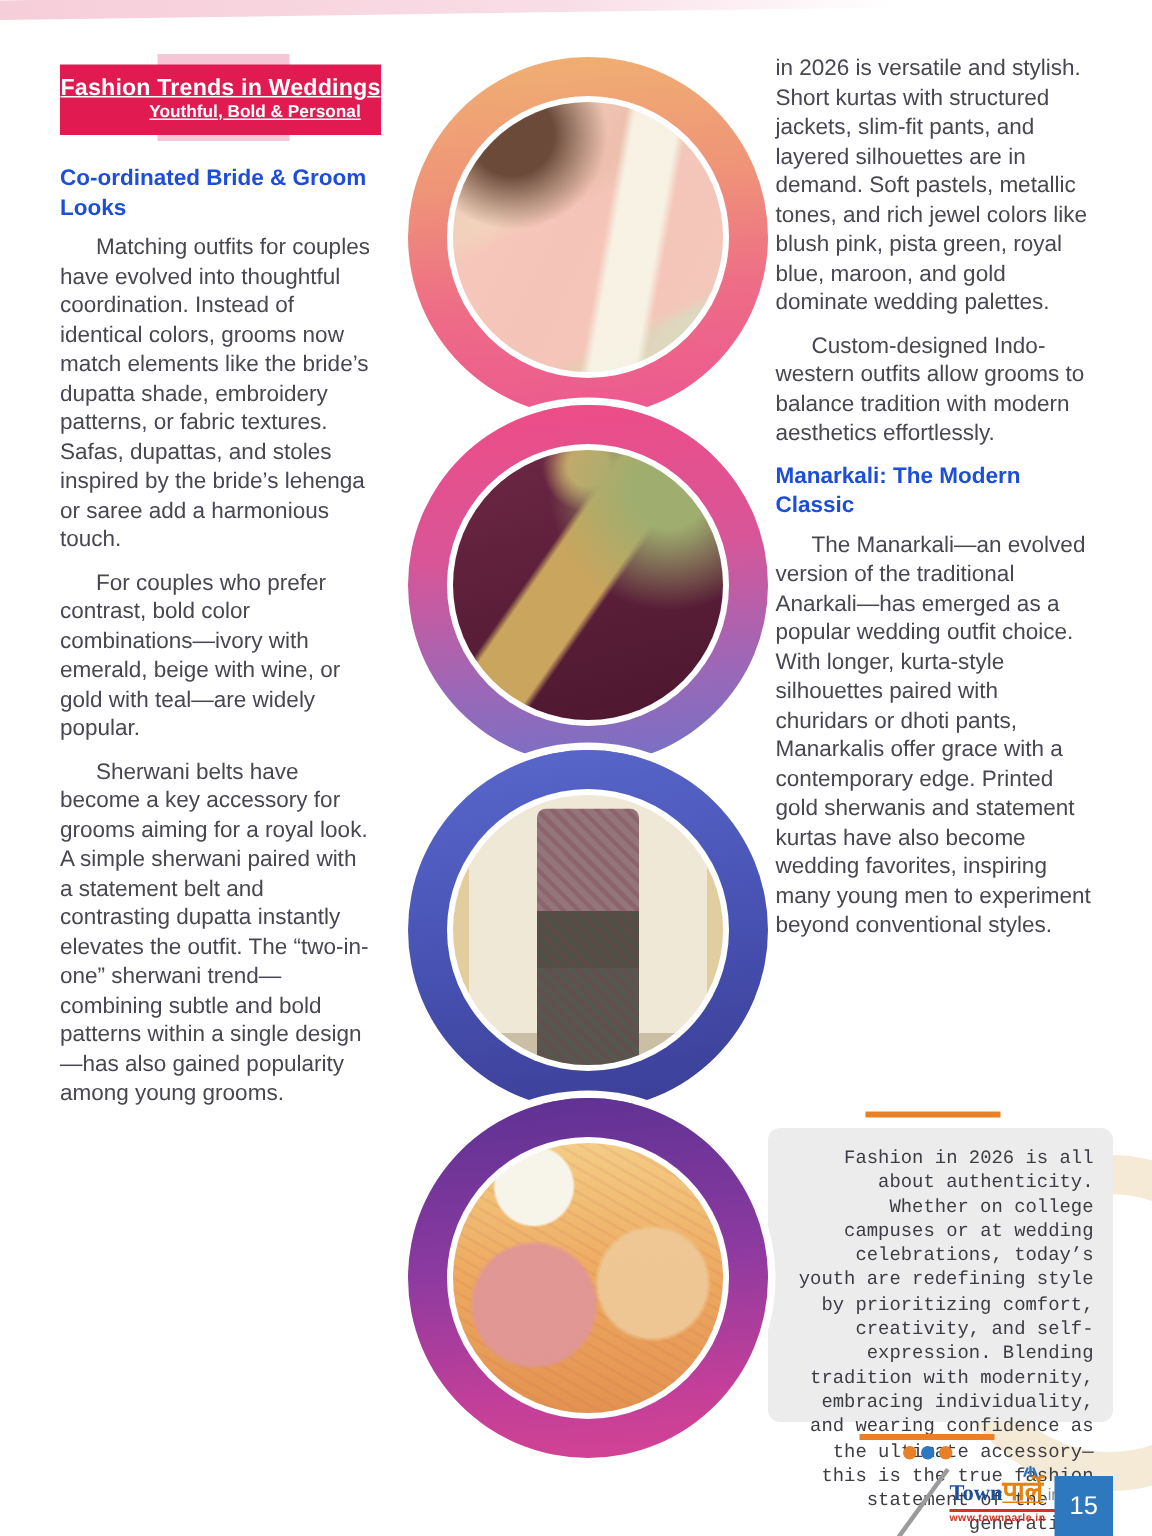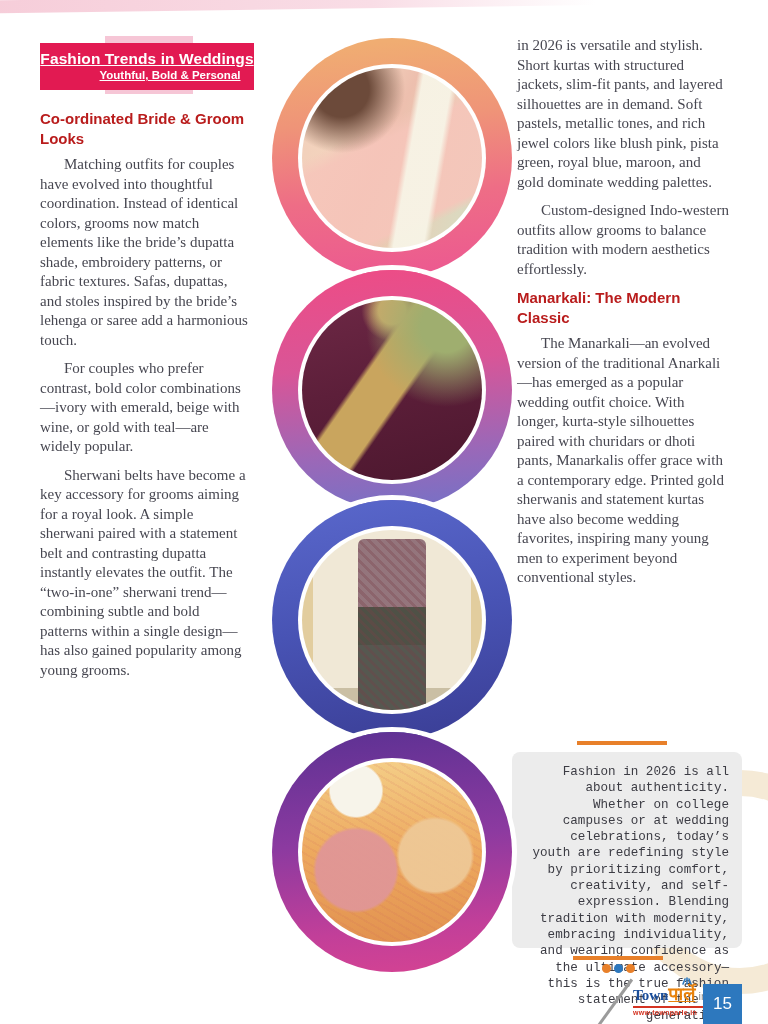--- a/index.html
+++ b/index.html
@@ -15,23 +15,23 @@
   .banner-shadow{position:absolute;left:105px;top:36px;width:88px;height:58px;background:#f6c6d6;}
   .banner{position:absolute;left:40px;top:43px;width:214px;height:47px;background:#e21a52;
     color:#fff;text-align:center;padding-top:6px;box-sizing:border-box;text-decoration:underline;}
   .banner-title{font-size:15.5px;font-weight:bold;line-height:19px;letter-spacing:.1px;}
   .banner-sub{font-size:11.5px;font-weight:bold;line-height:14px;margin-left:46px;}
 
   
   .col{position:absolute;font-size:15px;line-height:19.5px;}
   .col-left{left:40px;top:106px;width:208px;}
   .col-right{left:517px;top:36px;width:212px;}
-  .col p{margin:0 0 9px 0;text-indent:24px;font-family:Liberation Serif, serif;}
+  .col p{margin:0 0 9px 0;text-indent:24px;}
   .col p.cont{text-indent:24px;}
-  .col h3{margin:3px 0 7px 0;font-size:15px;line-height:19.5px;color:#b91c1c;font-weight:bold;text-indent:0;}
+  .col h3{margin:3px 0 7px 0;font-size:15px;line-height:19.5px;color:#1d4ed8;font-weight:bold;text-indent:0;}
 
   
   .link{position:absolute;width:240px;height:240px;border-radius:50%;box-shadow:0 0 0 5px #fff;}
   .link .hole{position:absolute;inset:26px;border-radius:50%;background:#fff;}
   .link .photo{position:absolute;inset:30px;border-radius:50%;overflow:hidden;}
   .link1{left:272px;top:38px;z-index:1;
     background:linear-gradient(175deg,#f0ad72 5%,#ef9478 35%,#ee6d86 65%,#ec5a90 95%);}
   .link2{left:272px;top:270px;z-index:2;
     background:linear-gradient(175deg,#ee4c85 0%,#d95597 40%,#9a68b8 75%,#7272c7 100%);}
   .link3{left:272px;top:500px;z-index:3;

